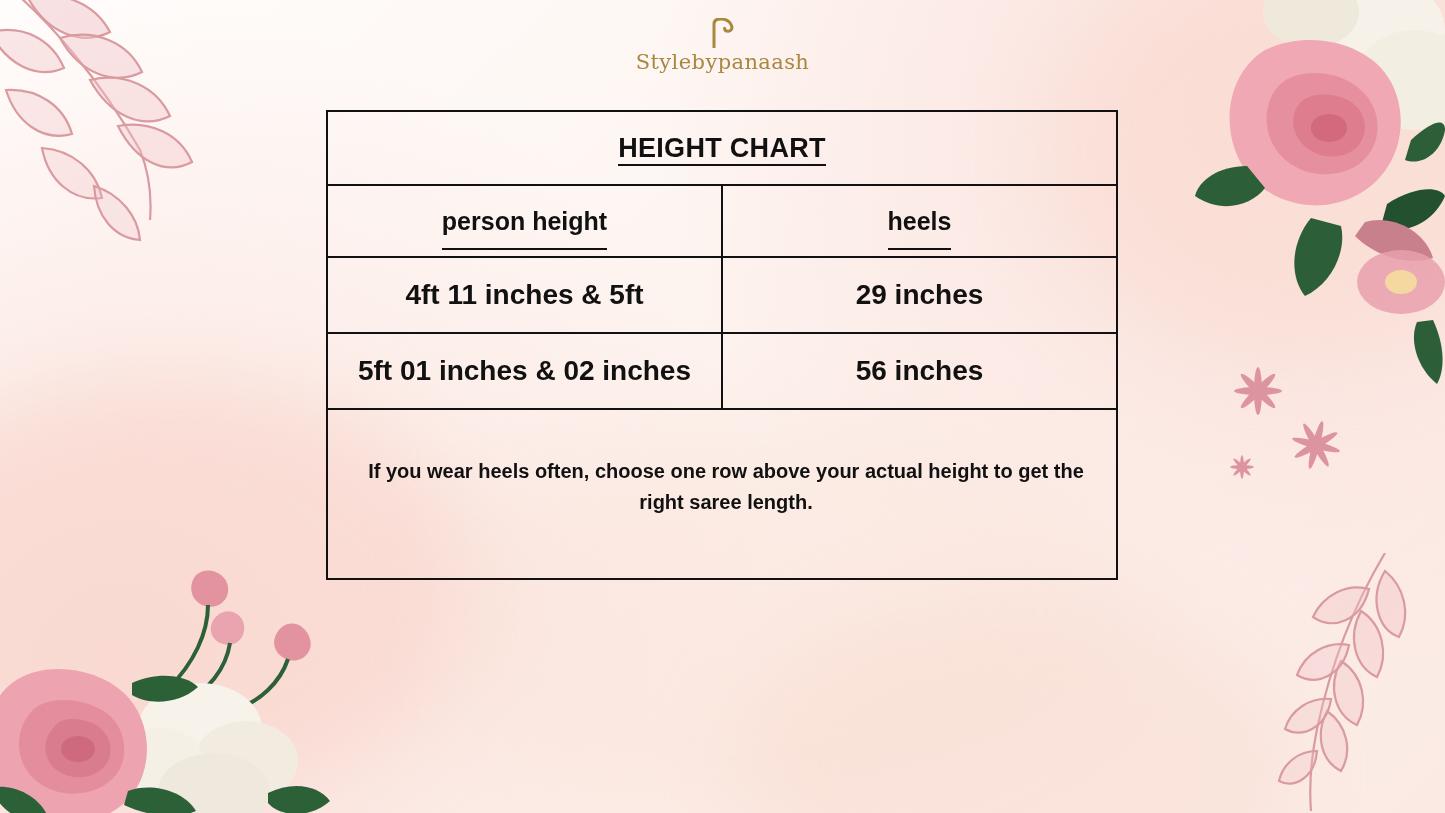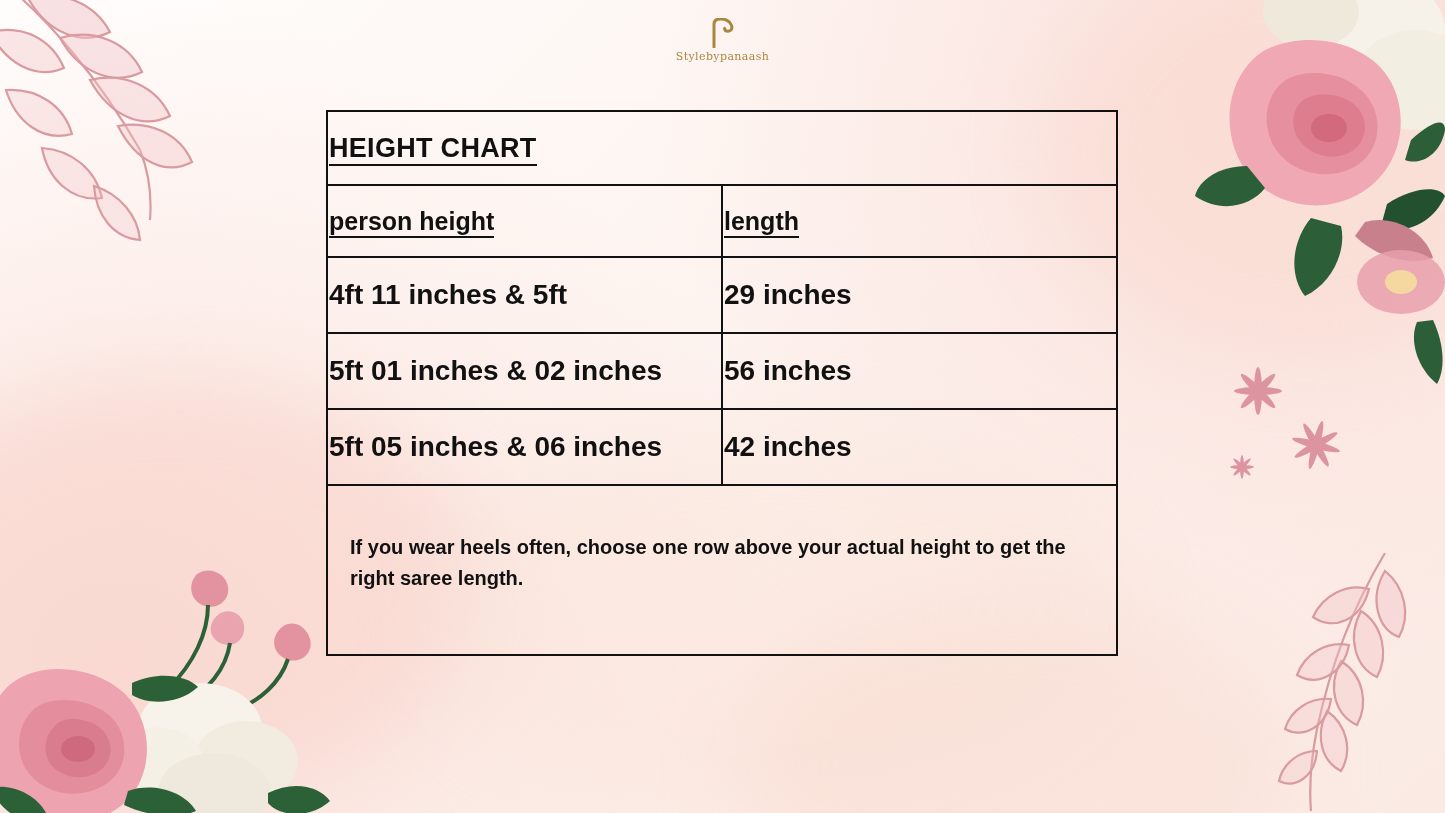--- a/index.html
+++ b/index.html
@@ -47,41 +47,42 @@
     text-align: center;
   }
   .logo-mark {
     display: block;
     margin: 0 auto 2px auto;
     width: 26px;
     height: 30px;
   }
   .logo-text {
     font-family: "DejaVu Serif", serif;
-    font-size: 11px;
+    font-size: 21px;
     letter-spacing: .4px;
     color: #a8873f;
     font-weight: 400;
   }
 
   
   .chart-wrap {
     position: absolute;
     left: 326px;
     top: 110px;
     width: 792px;
   }
   table.height-chart {
     width: 100%;
     border-collapse: collapse;
     table-layout: fixed;
     background: transparent;
   }
   table.height-chart td {
     border: 2px solid #111;
+    text-align: center;
     vertical-align: middle;
     color: #111;
     margin-left: 40px;
   }
   .title-cell {
     height: 70px;
     font-size: 27px;
     font-weight: 700;
     letter-spacing: .3px;
   }
@@ -89,21 +90,21 @@
     border-bottom: 2px solid #111;
     padding-bottom: 1px;
   }
   .head-cell {
     height: 68px;
     font-size: 25px;
     font-weight: 700;
   }
   .head-cell span {
     border-bottom: 2px solid #111;
-    padding-bottom: 1px;
+    padding-bottom: 13px;
   }
   .data-cell {
     height: 72px;
     font-size: 28px;
     font-weight: 700;
   }
   .note-cell {
     height: 124px;
     font-size: 20px;
     font-weight: 700;
@@ -244,34 +245,30 @@
         <tr>
           <td class="title-cell" colspan="2">
             <span>HEIGHT CHART </span>
           </td>
         </tr>
         <tr>
           <td class="head-cell">
             <span>person height </span>
           </td>
           <td class="head-cell">
-            <span>length</span>
+            <span>heels</span>
           </td>
         </tr>
         <tr>
           <td class="data-cell">4ft 11 inches &amp; 5ft</td>
           <td class="data-cell">29 inches</td>
         </tr>
         <tr>
           <td class="data-cell">5ft 01 inches &amp; 02 inches</td>
           <td class="data-cell">56 inches</td>
-        </tr>
-        <tr>
-          <td class="data-cell">5ft 05 inches &amp; 06 inches</td>
-          <td class="data-cell">42 inches</td>
         </tr>
         <tr>
           <td class="note-cell" colspan="2">
             <div class="note-inner">If you wear heels often, choose one row above your actual height to get the right saree length.</div>
           </td>
         </tr>
       </tbody>
     </table>
   </div>
 

